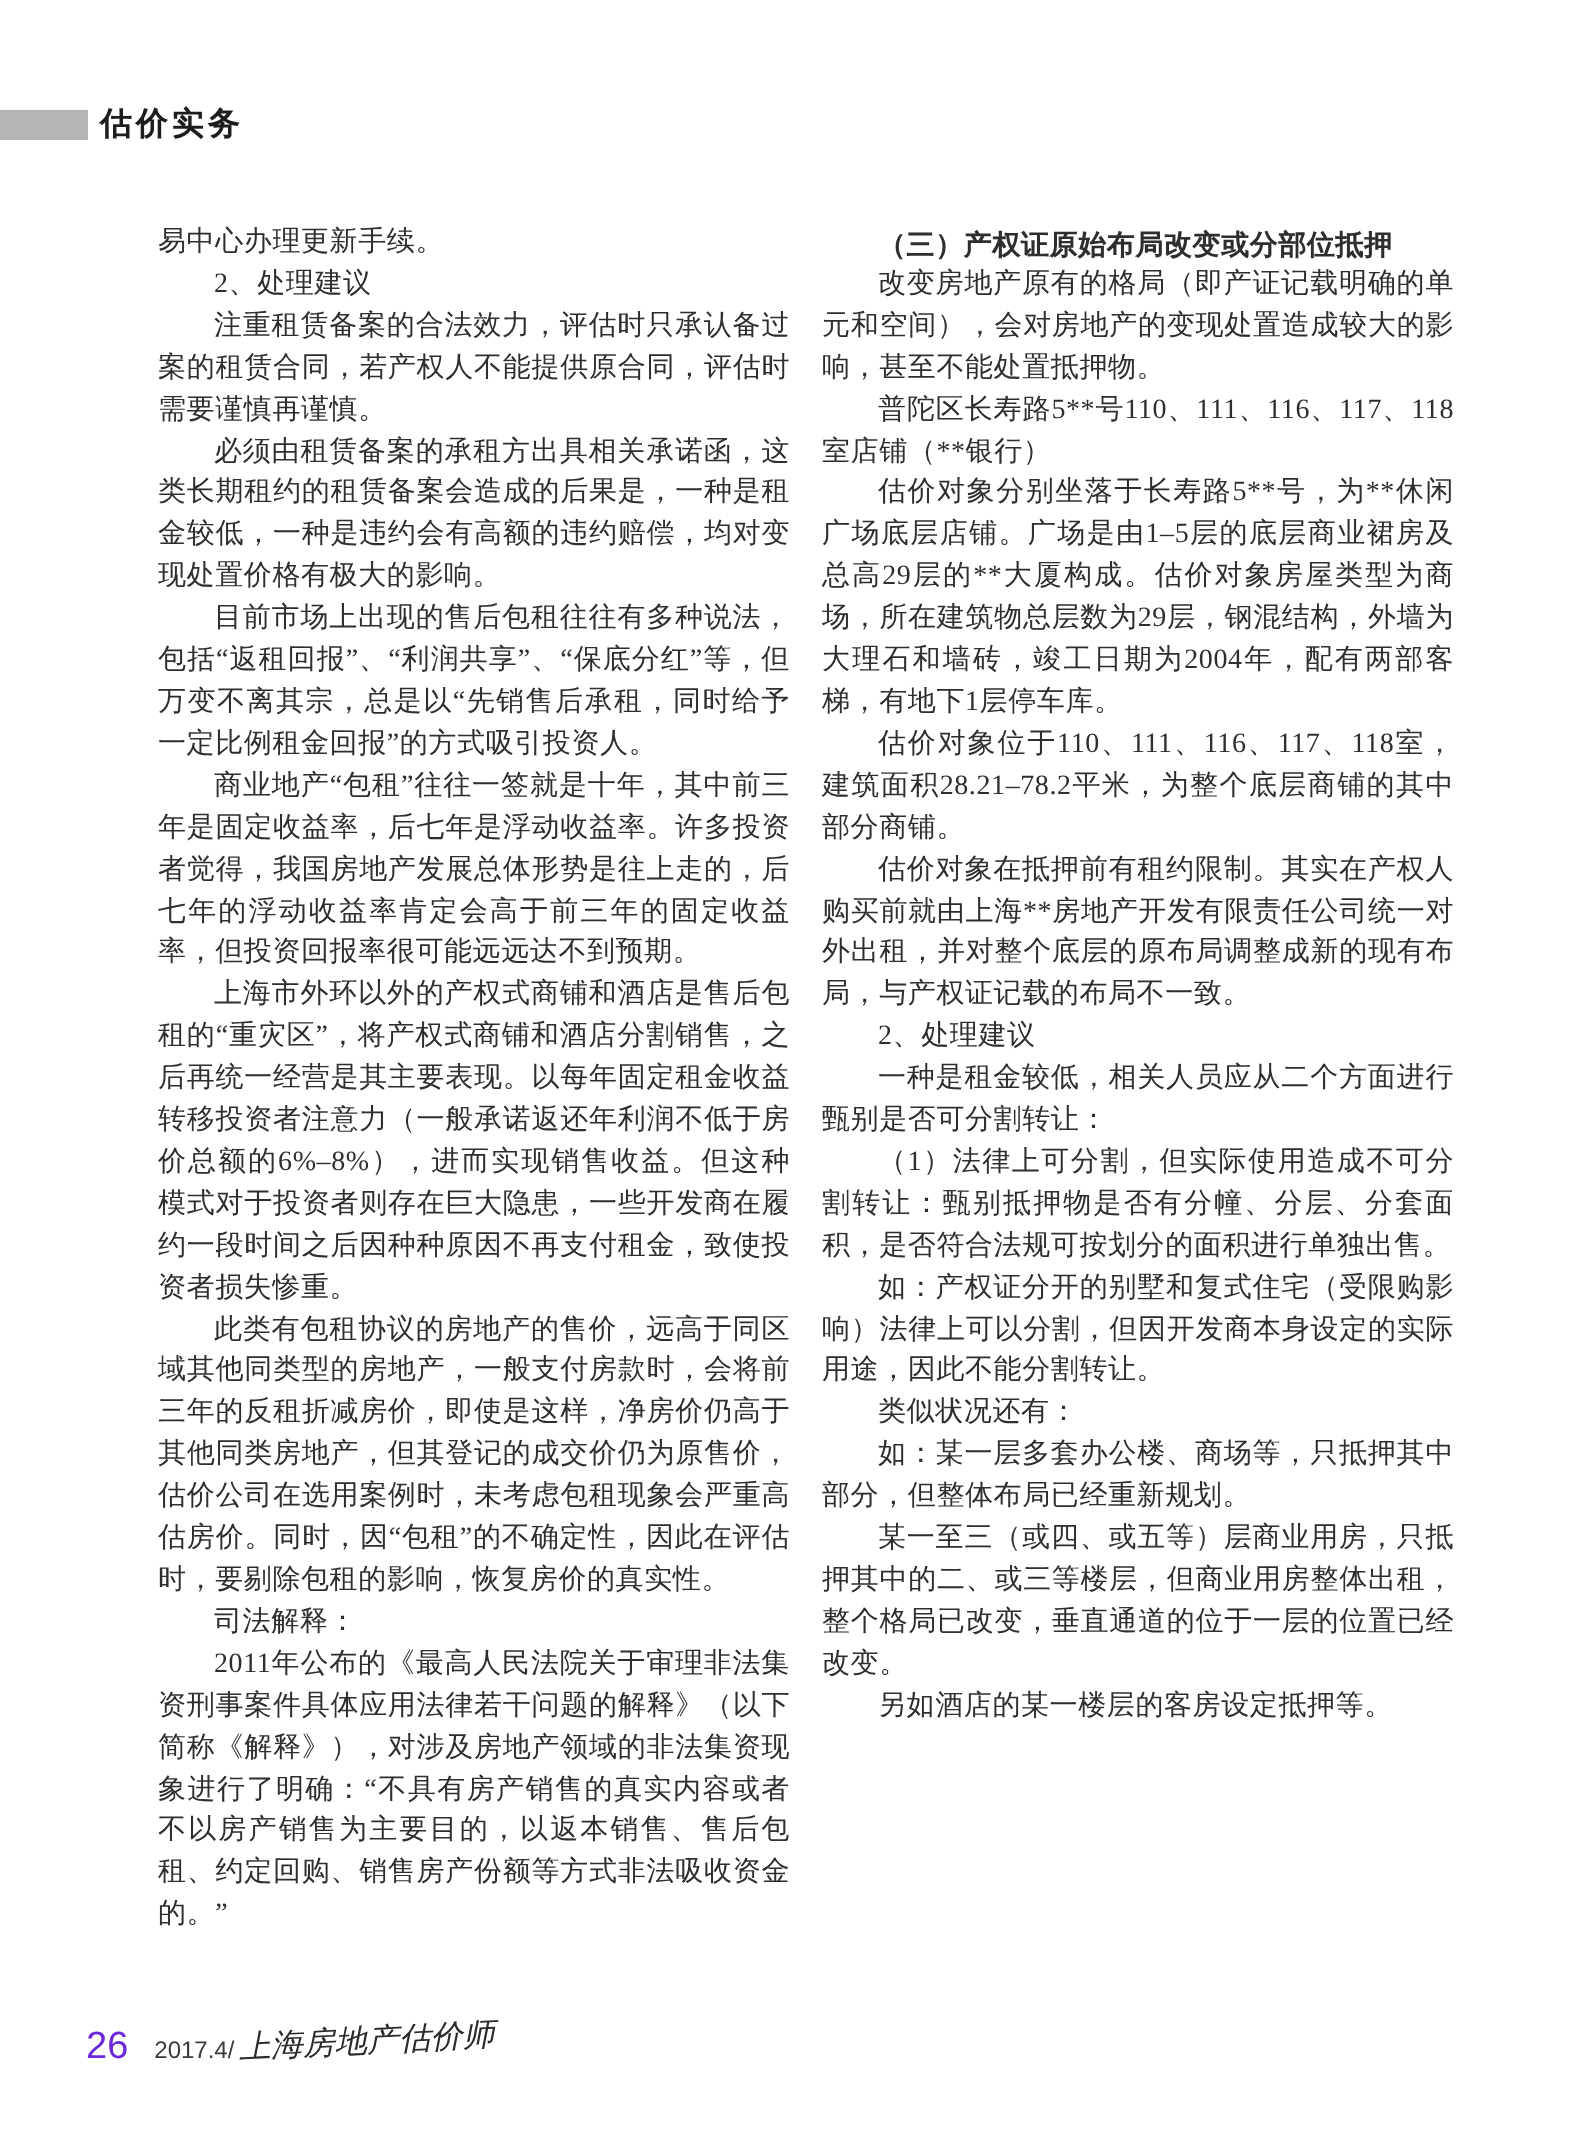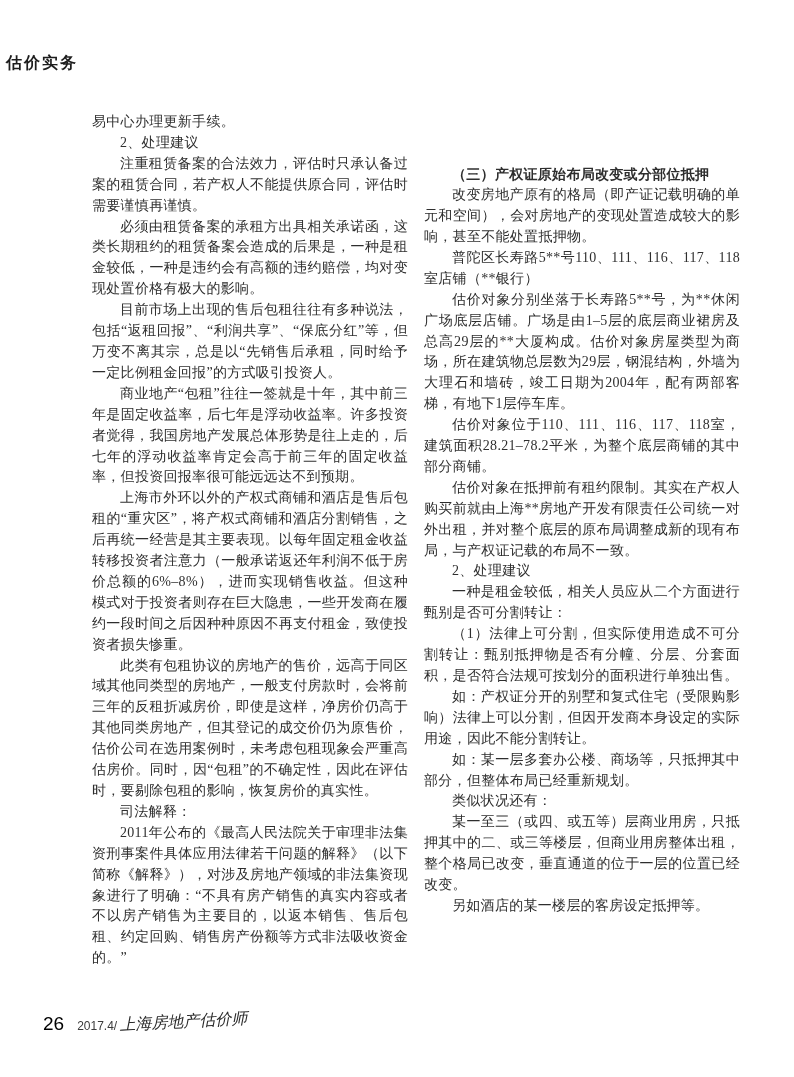--- a/index.html
+++ b/index.html
@@ -4,41 +4,41 @@
 <style>
   html,body { margin:0; padding:0; background:#ffffff; }
   .page {
     position:relative;
     width:794px; height:1077px;
     background:#ffffff;
     font-family:"Liberation Serif","DejaVu Serif",serif;
     color:#2e2e2e;
     overflow:hidden;
   }
-  .header { position:absolute; top:53px; left:0; height:18px; display:flex; align-items:center;flex-direction:column; }
+  .header { position:absolute; top:53px; left:0; height:18px; display:flex; align-items:center; }
   .tag-bar { display:inline-block; width:44px; height:15px; background:#b5b5b5; }
   .section-label {
     font-family:"Liberation Sans","DejaVu Sans",sans-serif;
     font-weight:bold; font-size:16px; color:#1d1d1d;
     margin-left:6px; letter-spacing:2px;
   }
-  .content { position:absolute; top:112px; left:92px; width:648px; display:flex; gap:16px;align-items:center; }
+  .content { position:absolute; top:112px; left:79px; width:648px; display:flex; gap:16px; }
   .col { width:316px; }
   .para {
     margin:0; font-size:14px; line-height:20.9px;
     text-align:justify; text-indent:2em;
     letter-spacing:0.3px;
   }
   .para.no-indent { text-indent:0; }
   .para.heading {
     font-family:"Liberation Sans","DejaVu Sans",sans-serif;
     font-weight:bold;
   }
   .footer { position:absolute; left:43px; top:1013px; display:flex; align-items:baseline; }
-  .page-num { font-family:"Liberation Sans","DejaVu Sans",sans-serif; font-size:19px; color:#000000; }
+  .page-num { font-family:"Liberation Sans","DejaVu Sans",sans-serif; font-size:19px; color:#6d28d9; }
   .issue { font-family:"Liberation Sans","DejaVu Sans",sans-serif; font-size:12px; color:#3a3a3a; margin-left:13px; }
   .signature {
     font-style:italic; font-size:16px; color:#2b2b2b;
     margin-left:3px; transform:rotate(-3deg); transform-origin:left bottom;
   }
 </style>
 </head>
 <body>
 
 <div class="page">
@@ -90,23 +90,23 @@
 
         <p class="para">2、处理建议</p>
 
 
         <p class="para">一种是租金较低，相关人员应从二个方面进行甄别是否可分割转让：</p>
 
         <p class="para">（1）法律上可分割，但实际使用造成不可分割转让：甄别抵押物是否有分幢、分层、分套面积，是否符合法规可按划分的面积进行单独出售。</p>
 
         <p class="para">如：产权证分开的别墅和复式住宅（受限购影响）法律上可以分割，但因开发商本身设定的实际用途，因此不能分割转让。</p>
 
+        <p class="para">类似状况还有：</p>
+
         <p class="para">如：某一层多套办公楼、商场等，只抵押其中部分，但整体布局已经重新规划。</p>
-
-        <p class="para">类似状况还有：</p>
 
         <p class="para">某一至三（或四、或五等）层商业用房，只抵押其中的二、或三等楼层，但商业用房整体出租，整个格局已改变，垂直通道的位于一层的位置已经改变。</p>
 
         <p class="para">另如酒店的某一楼层的客房设定抵押等。</p>
       </div>
   </div>
 
   <div class="footer">
     <span class="page-num">26</span>
     <span class="issue">2017.4/</span>

